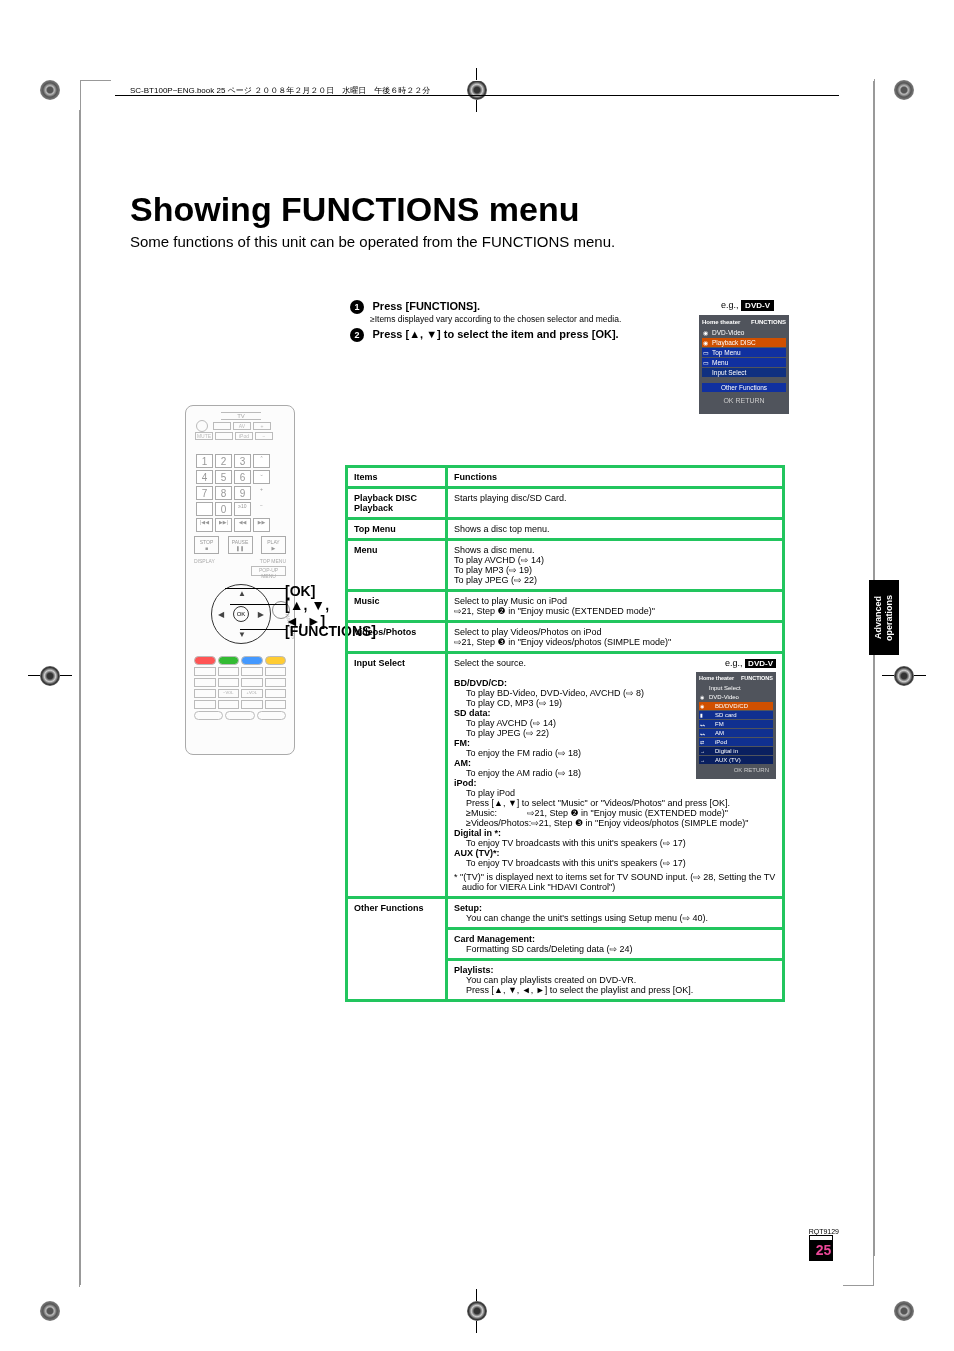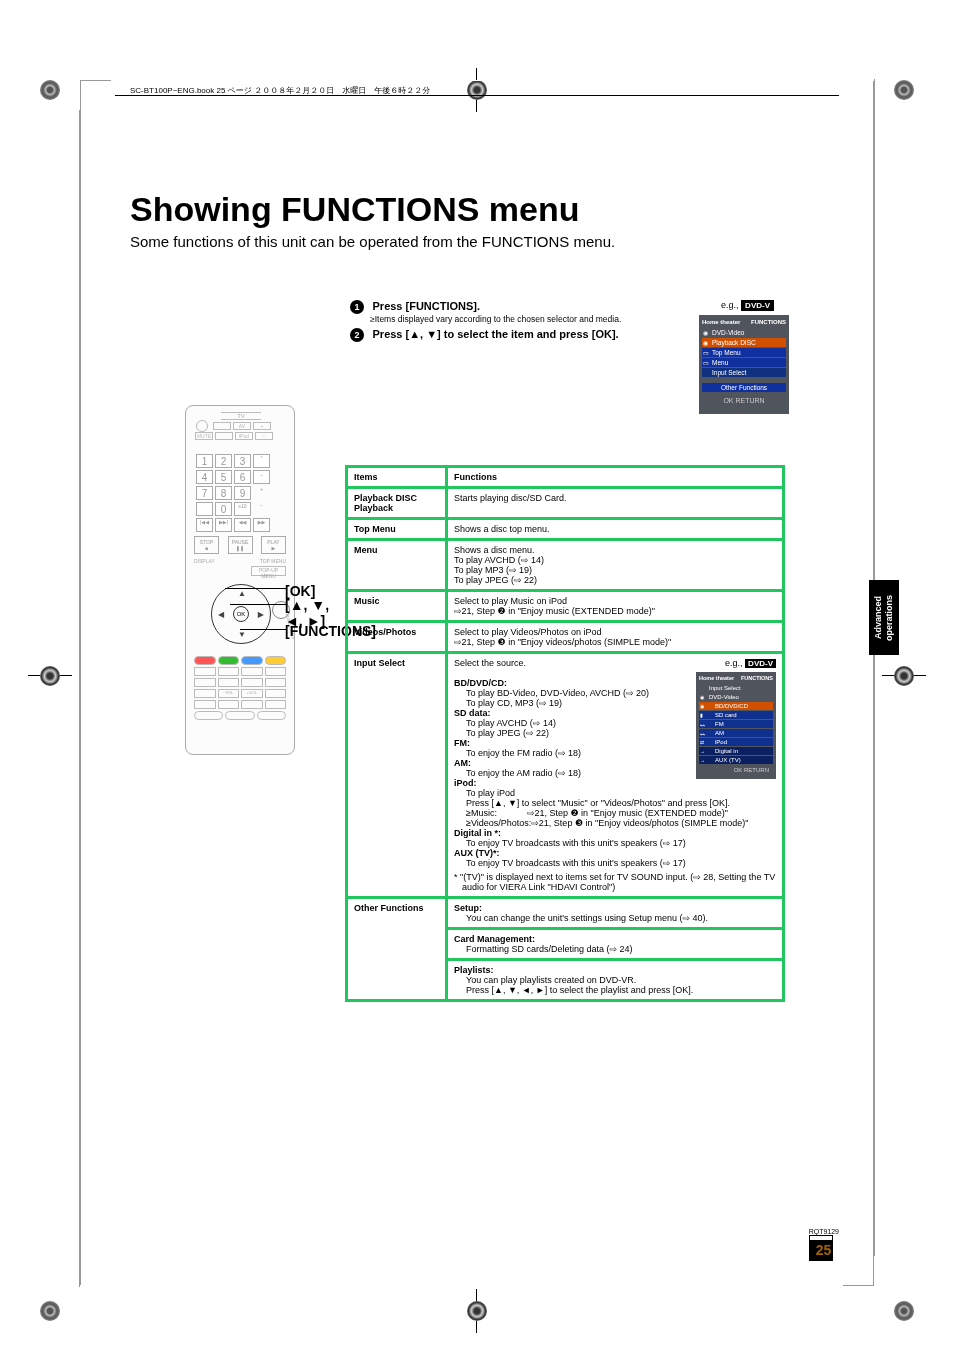--- a/index.html
+++ b/index.html
@@ -108,21 +108,21 @@
     .menubox2 .line.orange{background:#d05000;}
     .menubox2 .line.blue{background:#103090;}
     .menubox2 .line.blue2{background:#0a2060;}
     .menubox2 .line.indent{padding-left:16px;}
     .menubox2 .bug{text-align:right;font-size:6px;color:#ccc;margin-top:3px;padding-right:4px;}
 
     .sidebar-tab { position:absolute; right: 55px; top: 580px; width: 30px; height: 75px; background:#000; color:#fff; font-size:9px; font-weight:bold; writing-mode: vertical-rl; transform: rotate(180deg); text-align:center; display:flex;align-items:center;justify-content:center;line-height:11px;}
 
     .footer-box { position:absolute; bottom: 90px; right: 115px; }
     .footer-box .rqt{font-size:7px;text-align:right;}
-    .footer-box .pg{background:#000;color:#a16207;font-size:14px;font-weight:bold;padding:2px 6px;width:22px;text-align:center;}
+    .footer-box .pg{background:#000;color:#ec4899;font-size:14px;font-weight:bold;padding:2px 6px;width:22px;text-align:center;}
     .footer-box .pgwrap{border:1px solid #000;display:inline-block;}
     .footer-box .pgtop{height:4px;background:#fff;}
   </style>
 </head>
 <body>
 
 <div class="crop-tl"></div>
 <div class="crop-tr"></div>
 <div class="crop-bl"></div>
 <div class="crop-br"></div>
@@ -319,21 +319,21 @@
             <div class="line blue indent"><span class="ico">▮</span><span>SD card</span></div>
             <div class="line blue indent"><span class="ico">〰</span><span>FM</span></div>
             <div class="line blue indent"><span class="ico">〰</span><span>AM</span></div>
             <div class="line blue indent"><span class="ico">⇄</span><span>iPod</span></div>
             <div class="line blue2 indent"><span class="ico">→</span><span>Digital in</span></div>
             <div class="line blue2 indent"><span class="ico">→</span><span>AUX (TV)</span></div>
             <div class="bug">OK RETURN</div>
           </div>
           <div style="margin-top:10px">
             <div class="bold">BD/DVD/CD:</div>
-            <div style="padding-left:12px">To play BD-Video, DVD-Video, AVCHD (⇨ 20)</div>
+            <div style="padding-left:12px">To play BD-Video, DVD-Video, AVCHD (⇨ 8)</div>
             <div style="padding-left:12px">To play CD, MP3 (⇨ 19)</div>
             <div class="bold">SD data:</div>
             <div style="padding-left:12px">To play AVCHD (⇨ 14)</div>
             <div style="padding-left:12px">To play JPEG (⇨ 22)</div>
             <div class="bold">FM:</div>
             <div style="padding-left:12px">To enjoy the FM radio (⇨ 18)</div>
             <div class="bold">AM:</div>
             <div style="padding-left:12px">To enjoy the AM radio (⇨ 18)</div>
             <div class="bold">iPod:</div>
             <div style="padding-left:12px">To play iPod</div>

